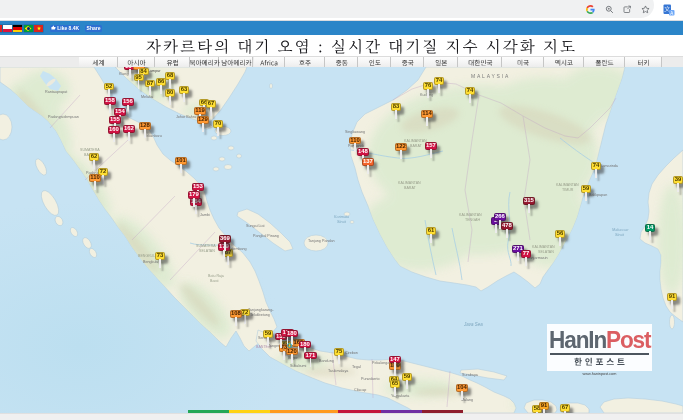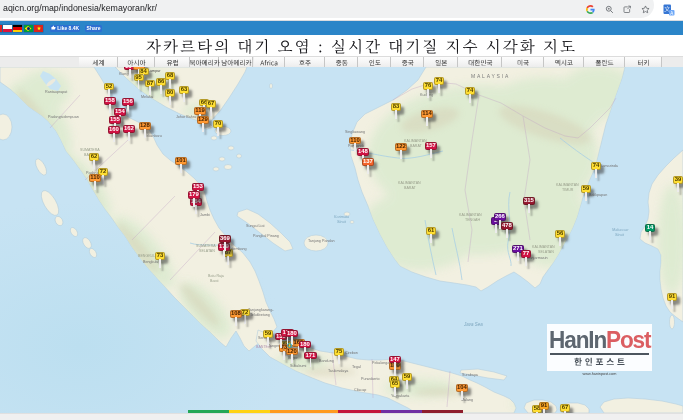--- a/index.html
+++ b/index.html
@@ -41,21 +41,20 @@
 #logo .l1 .hi{color:#5d6670}#logo .l1 .po{color:#db5e62}
 #logo .bar{width:99px;height:1.6px;background:#4c565f;margin:0 auto}
 #logo .l3{position:absolute;left:0;width:105px;top:48px;font-size:3.8px;color:#444}
 #graybot{position:absolute;left:0;top:413px;width:683px;height:7px;background:#f0f0f0;border-top:1px solid #e0e0e0;z-index:8}
 .ring{position:absolute;width:5px;height:5px;border:1.3px solid #2dabc0;border-radius:50%;z-index:4}
 </style></head><body>
 <div id="page">
 
 <div id="urlbar">
       <div id="pill"></div>
-      <div id="url">aqicn.org/map/indonesia/kemayoran/kr/</div>
 <svg class="ic" style="left:586px" width="9" height="9" viewBox="0 0 48 48">
         <path fill="#EA4335" d="M24 9.5c3.5 0 6.6 1.2 9.1 3.6l6.8-6.8C35.8 2.4 30.2 0 24 0 14.6 0 6.5 5.4 2.6 13.2l7.9 6.2C12.4 13.2 17.7 9.5 24 9.5z"></path>
         <path fill="#4285F4" d="M46.1 24.5c0-1.6-.1-3.1-.4-4.5H24v9h12.4c-.5 2.9-2.2 5.4-4.6 7l7.5 5.8c4.4-4.1 6.8-10.1 6.8-17.3z"></path>
         <path fill="#FBBC05" d="M10.5 28.6c-.5-1.4-.8-3-.8-4.6s.3-3.2.8-4.6l-7.9-6.2C1 16.5 0 20.1 0 24s1 7.5 2.6 10.8l7.9-6.2z"></path>
         <path fill="#34A853" d="M24 48c6.2 0 11.4-2 15.2-5.5l-7.5-5.8c-2 1.4-4.7 2.2-7.7 2.2-6.3 0-11.6-3.7-13.5-8.9l-7.9 6.2C6.5 42.6 14.6 48 24 48z"></path>
       </svg>
 <svg class="ic" style="left:605px" width="9" height="9" viewBox="0 0 24 24" fill="none" stroke="#5f6368" stroke-width="2.2">
         <circle cx="10" cy="10" r="6.5"></circle>
         <path d="M15 15l6 6"></path>
         <path d="M7.5 10h5M10 7.5v5" stroke-width="1.8"></path>

